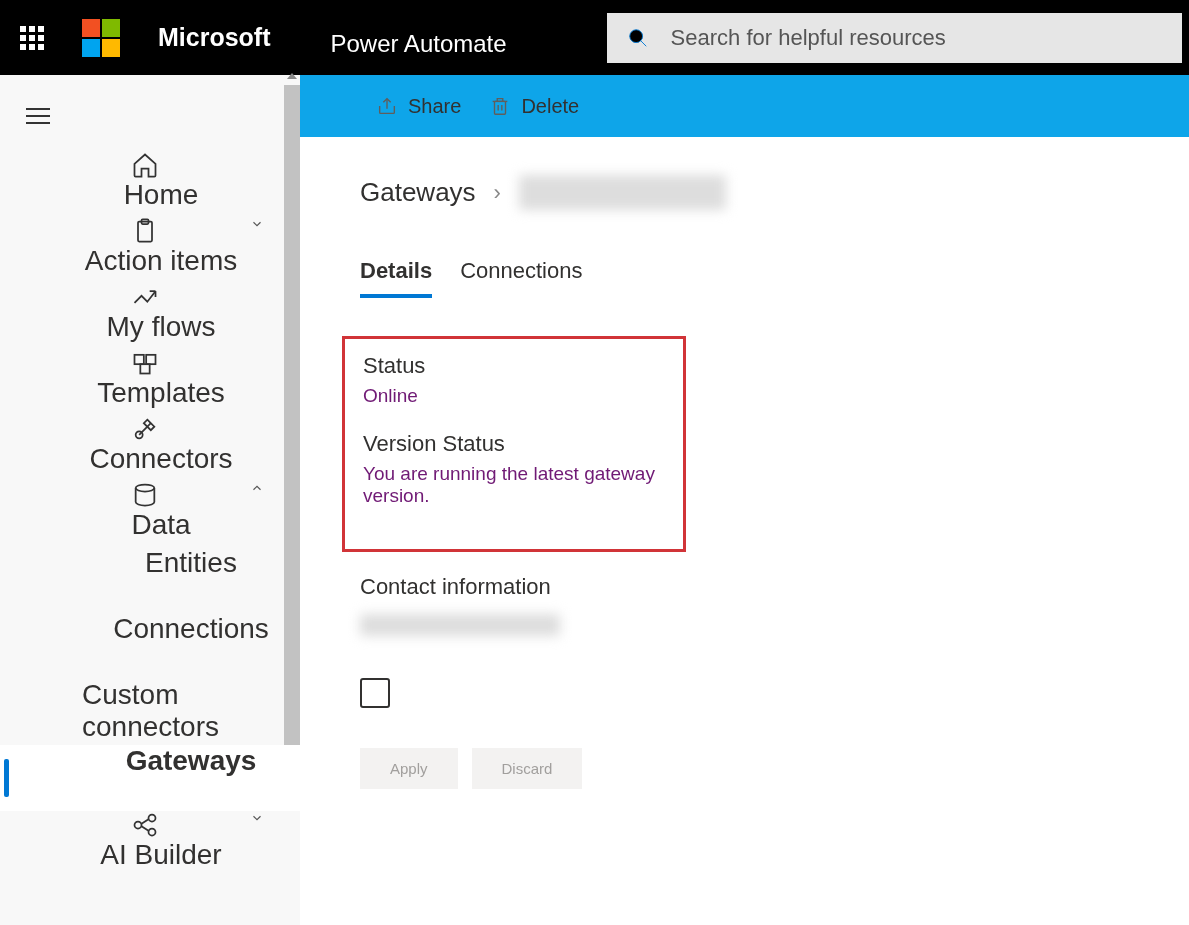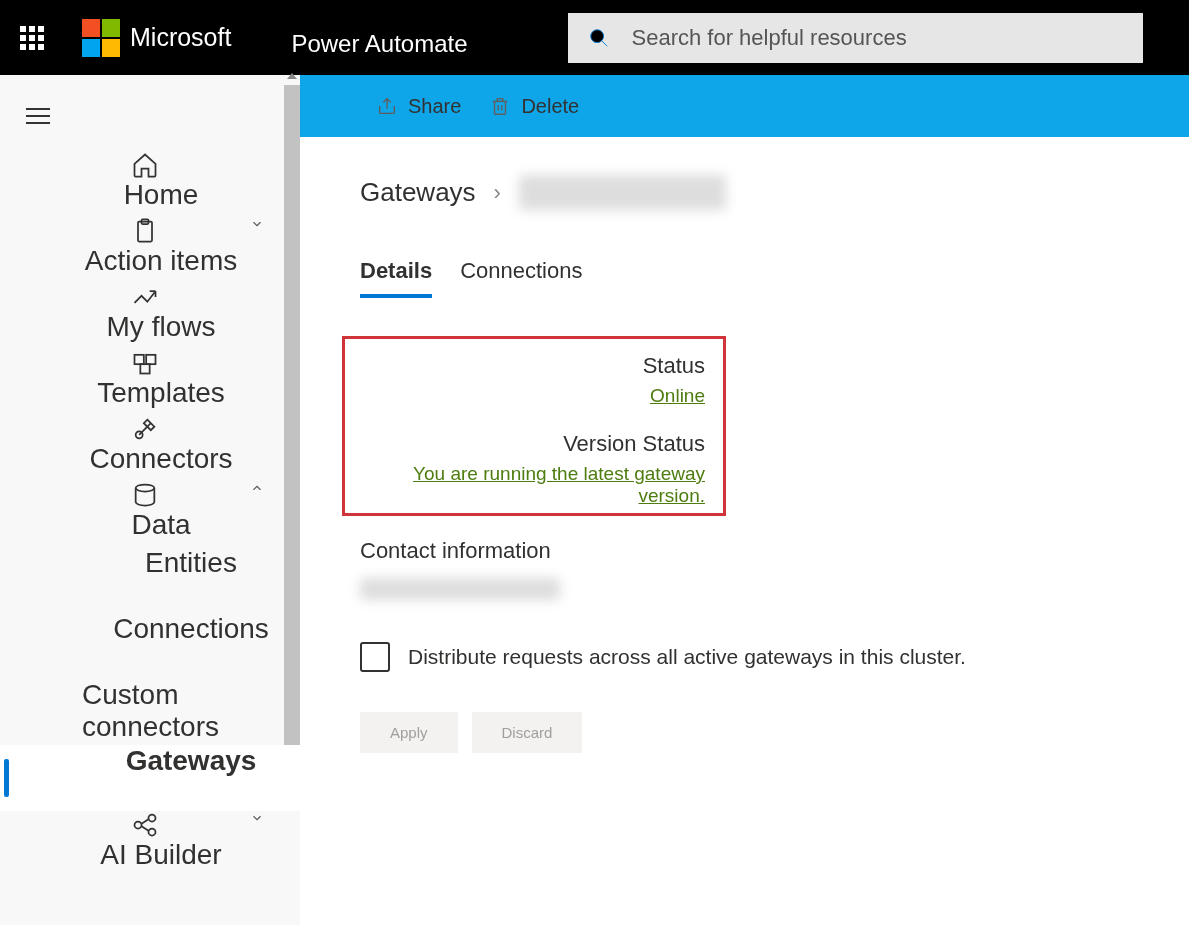--- a/index.html
+++ b/index.html
@@ -14,21 +14,21 @@
     display: grid; grid-template-columns: repeat(3, 6px); grid-template-rows: repeat(3, 6px);
     gap: 3px; margin-right: 38px;
   }
   .waffle div { background: #fff; width: 6px; height: 6px; }
   .ms-logo {
     display: grid; grid-template-columns: 18px 18px; grid-template-rows: 18px 18px;
     gap: 2px; margin-right: 10px;
   }
   .ms-logo .r { background:#f25022; } .ms-logo .g { background:#7fba00; }
   .ms-logo .b { background:#00a4ef; } .ms-logo .y { background:#ffb900; }
-  .ms-text { font-size: 25px; font-weight: 400; margin-right: 60px; }
+  .ms-text { font-size: 25px; font-weight: 700; margin-right: 60px; margin-left: 28px; }
   .product-name { font-size: 24px; font-weight: 500; margin-right: 100px; margin-top: 12px; }
   .search-bar {
     flex: 1; max-width: 575px; height: 50px; background: #e6e6e6;
     display: flex; align-items: center; padding: 0 20px; margin-right: 0; justify-content: center;
   }
   .search-bar svg { width: 22px; height: 22px; stroke: #0078d4; margin-right: 22px; }
   .search-bar input {
     flex: 1; border: none; background: transparent; font-size: 22px;
     color: #555; outline: none;
   }
@@ -82,26 +82,26 @@
   .page-body { padding: 38px 60px; }
   .breadcrumb { display: flex; align-items: center; gap: 18px; font-size: 26px; color: #323130; margin-bottom: 48px; }
   .breadcrumb .chev { font-size: 22px; color: #888; }
   .blurred { filter: blur(6px); background: #ddd; color: transparent; border-radius: 2px; padding: 2px 6px; }
 
   .tabs { display: flex; gap: 28px; margin-bottom: 38px; }
   .tab { font-size: 22px; color: #323130; padding-bottom: 10px; cursor: pointer; }
   .tab.active { font-weight: 600; border-bottom: 4px solid #0078d4; }
 
   .highlight-box {
-    border: 3px solid #d13438; padding: 14px 18px 2px 18px;
-    margin-bottom: 22px; width: 384px; margin-left: -18px; text-align: right;
+    border: 3px solid #d13438; padding: 14px 18px 30px 18px;
+    margin-bottom: 22px; width: 344px; margin-left: -18px;
   }
   .field { margin-bottom: 24px; }
   .field-label { font-size: 22px; color: #323130; margin-bottom: 6px; }
-  .field-value { font-size: 19px; color: #4d7c0f; text-decoration: underline; }
+  .field-value { font-size: 19px; color: #701a75; }
 
   .contact-block { margin-bottom: 38px; }
   .contact-block .blurred { display: inline-block; width: 200px; height: 22px; margin-top: 8px; }
 
   .checkbox-row { display: flex; align-items: center; gap: 18px; font-size: 21px; color: #323130; margin-bottom: 40px; }
   .checkbox-box { width: 30px; height: 30px; border: 2px solid #323130; border-radius: 3px; }
 
   .btn-row { display: flex; gap: 14px; }
   .btn {
     padding: 12px 30px; background: #f3f2f1; color: #a19f9d;
@@ -267,34 +267,33 @@
       <div class="tabs">
         <div class="tab active">Details</div>
         <div class="tab">Connections</div>
       </div>
 
       <div class="highlight-box">
         <div class="field">
           <div class="field-label">Status</div>
           <div class="field-value">Online</div>
         </div>
-        <div class="field" style="margin-bottom:4px">
+        <div class="field" style="margin-bottom:12px">
           <div class="field-label">Version Status</div>
           <div class="field-value">You are running the latest gateway version.</div>
         </div>
       </div>
 
       <div class="contact-block">
         <div class="field-label">Contact information</div>
         <span class="blurred"></span>
       </div>
 
       <div class="checkbox-row">
         <div class="checkbox-box"></div>
-        <span>Distribute requests across all active gateways in this cluster.</span>
       </div>
 
       <div class="btn-row">
         <button class="btn">Apply</button>
         <button class="btn">Discard</button>
       </div>
     </div>
   </div>
 </div>
 

